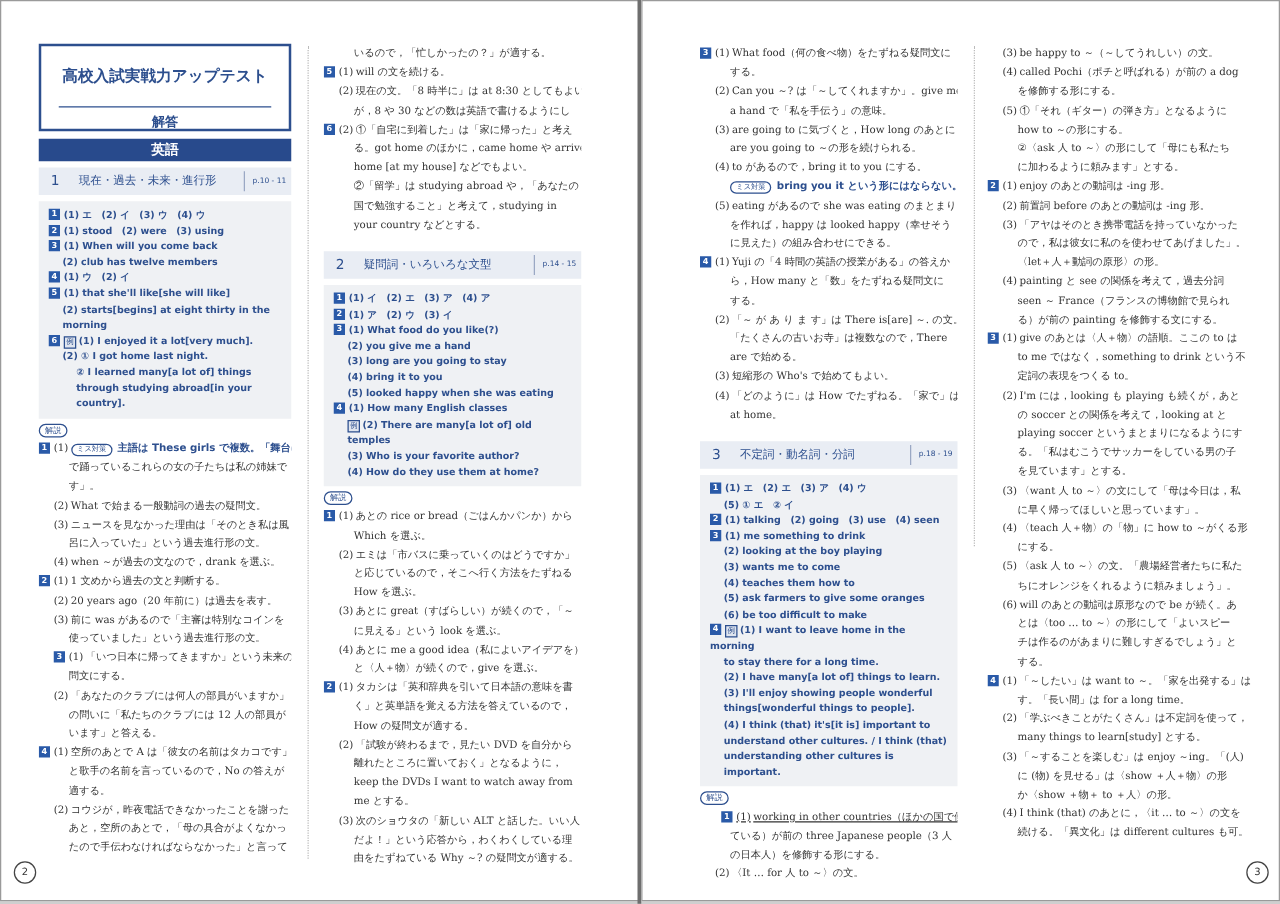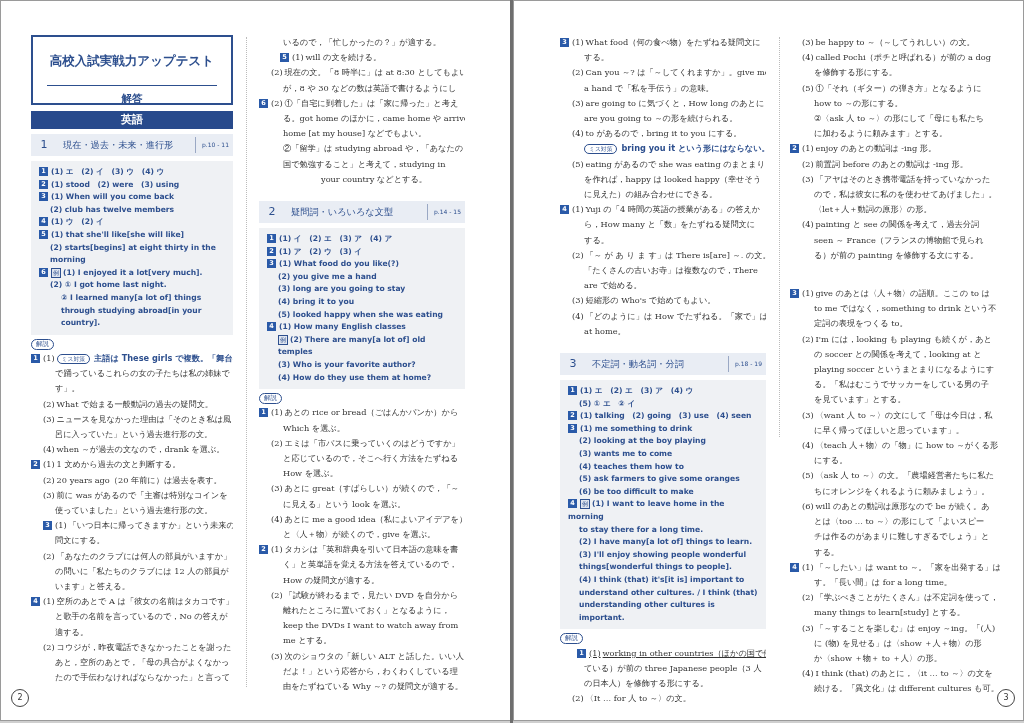--- a/index.html
+++ b/index.html
@@ -92,29 +92,29 @@
         <div class="line" style="padding-left: 24px;"><span>あと，空所のあとで，「母の具合がよくなかっ</span></div>
         <div class="line" style="padding-left: 24px;"><span>たので手伝わなければならなかった」と言って</span></div>
       </div>
   </div>
 
   <div class="vsep" style="left:245px;height:650px;"></div>
 
   <div class="col" style="left:258px;width:206px;">
     <div class="exp">
         <div class="line" style="padding-left: 24px;"><span>いるので，「忙しかったの？」が適する。</span></div>
-        <div class="line" style="padding-left: 0px; margin-left: 21px;"><span class="qn">5</span><span style="margin-right: 2px;">(1)</span><span>will の文を続ける。</span></div>
+        <div class="line" style="padding-left: 0px;"><span class="qn">5</span><span style="margin-right: 2px;">(1)</span><span>will の文を続ける。</span></div>
         <div class="line" style="padding-left: 12px;"><span style="margin-right: 2px;">(2)</span><span>現在の文。「8 時半に」は at 8:30 としてもよい</span></div>
         <div class="line" style="padding-left: 24px;"><span>が，8 や 30 などの数は英語で書けるようにし</span></div>
         <div class="line" style="padding-left: 0px;"><span class="qn">6</span><span style="margin-right: 2px;">(2)</span><span>①「自宅に到着した」は「家に帰った」と考え</span></div>
         <div class="line" style="padding-left: 24px;"><span>る。got home のほかに，came home や arrived</span></div>
         <div class="line" style="padding-left: 24px;"><span>home [at my house] などでもよい。</span></div>
         <div class="line" style="padding-left: 24px;"><span>②「留学」は studying abroad や，「あなたの</span></div>
         <div class="line" style="padding-left: 24px;"><span>国で勉強すること」と考えて，studying in</span></div>
-        <div class="line" style="padding-left: 24px; text-align: center;"><span>your country などとする。</span></div>
+        <div class="line" style="padding-left: 24px;"><span>your country などとする。</span></div>
       </div>
 
     <div class="sec-head" style="margin-top:14px;">
       <span class="num">2</span>
       <span class="label">疑問詞・いろいろな文型</span>
       <span class="pg">p.14 - 15</span>
     </div>
 
     <div class="ans-box">
       <div><span class="qn">1</span><span>(1) イ　(2) エ　(3) ア　(4) ア</span></div>
@@ -232,21 +232,21 @@
         <div class="line" style="padding-left: 24px;"><span>②〈ask 人 to ～〉の形にして「母にも私たち</span></div>
         <div class="line" style="padding-left: 24px;"><span>に加わるように頼みます」とする。</span></div>
         <div class="line" style="padding-left: 0px;"><span class="qn">2</span><span style="margin-right: 2px;">(1)</span><span>enjoy のあとの動詞は -ing 形。</span></div>
         <div class="line" style="padding-left: 12px;"><span style="margin-right: 2px;">(2)</span><span>前置詞 before のあとの動詞は -ing 形。</span></div>
         <div class="line" style="padding-left: 12px;"><span style="margin-right: 2px;">(3)</span><span>「アヤはそのとき携帯電話を持っていなかった</span></div>
         <div class="line" style="padding-left: 24px;"><span>ので，私は彼女に私のを使わせてあげました」。</span></div>
         <div class="line" style="padding-left: 24px;"><span>〈let＋人＋動詞の原形〉の形。</span></div>
         <div class="line" style="padding-left: 12px;"><span style="margin-right: 2px;">(4)</span><span>painting と see の関係を考えて，過去分詞</span></div>
         <div class="line" style="padding-left: 24px;"><span>seen ～ France（フランスの博物館で見られ</span></div>
         <div class="line" style="padding-left: 24px;"><span>る）が前の painting を修飾する文にする。</span></div>
-        <div class="line" style="padding-left: 0px; margin-top: 23px;"><span class="qn">3</span><span style="margin-right: 2px;">(1)</span><span>give のあとは〈人＋物〉の語順。ここの to は</span></div>
+        <div class="line" style="padding-left: 0px;"><span class="qn">3</span><span style="margin-right: 2px;">(1)</span><span>give のあとは〈人＋物〉の語順。ここの to は</span></div>
         <div class="line" style="padding-left: 24px;"><span>to me ではなく，something to drink という不</span></div>
         <div class="line" style="padding-left: 24px;"><span>定詞の表現をつくる to。</span></div>
         <div class="line" style="padding-left: 12px;"><span style="margin-right: 2px;">(2)</span><span>I'm には，looking も playing も続くが，あと</span></div>
         <div class="line" style="padding-left: 24px;"><span>の soccer との関係を考えて，looking at と</span></div>
         <div class="line" style="padding-left: 24px;"><span>playing soccer というまとまりになるようにす</span></div>
         <div class="line" style="padding-left: 24px;"><span>る。「私はむこうでサッカーをしている男の子</span></div>
         <div class="line" style="padding-left: 24px;"><span>を見ています」とする。</span></div>
         <div class="line" style="padding-left: 12px;"><span style="margin-right: 2px;">(3)</span><span>〈want 人 to ～〉の文にして「母は今日は，私</span></div>
         <div class="line" style="padding-left: 24px;"><span>に早く帰ってほしいと思っています」。</span></div>
         <div class="line" style="padding-left: 12px;"><span style="margin-right: 2px;">(4)</span><span>〈teach 人＋物〉の「物」に how to ～がくる形</span></div>

